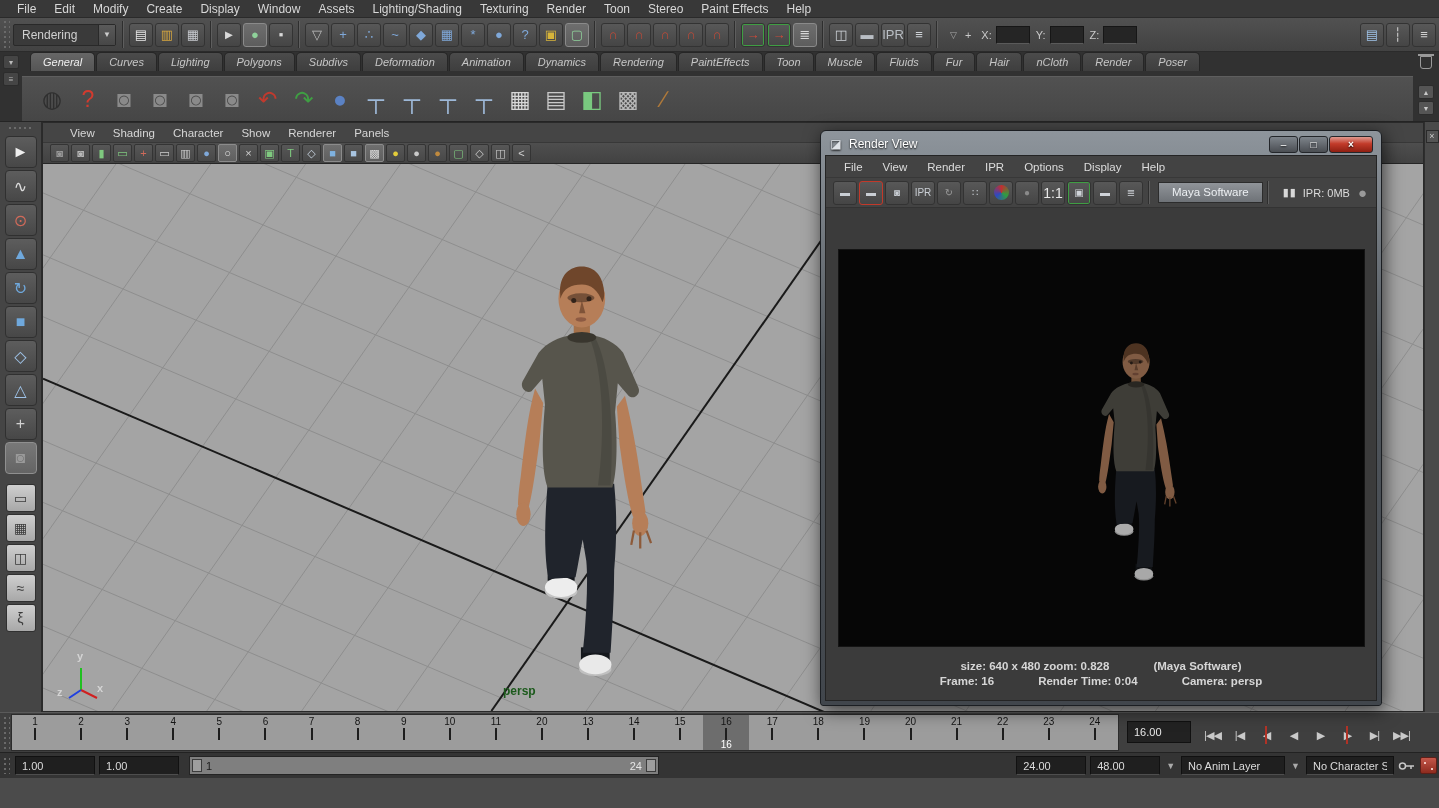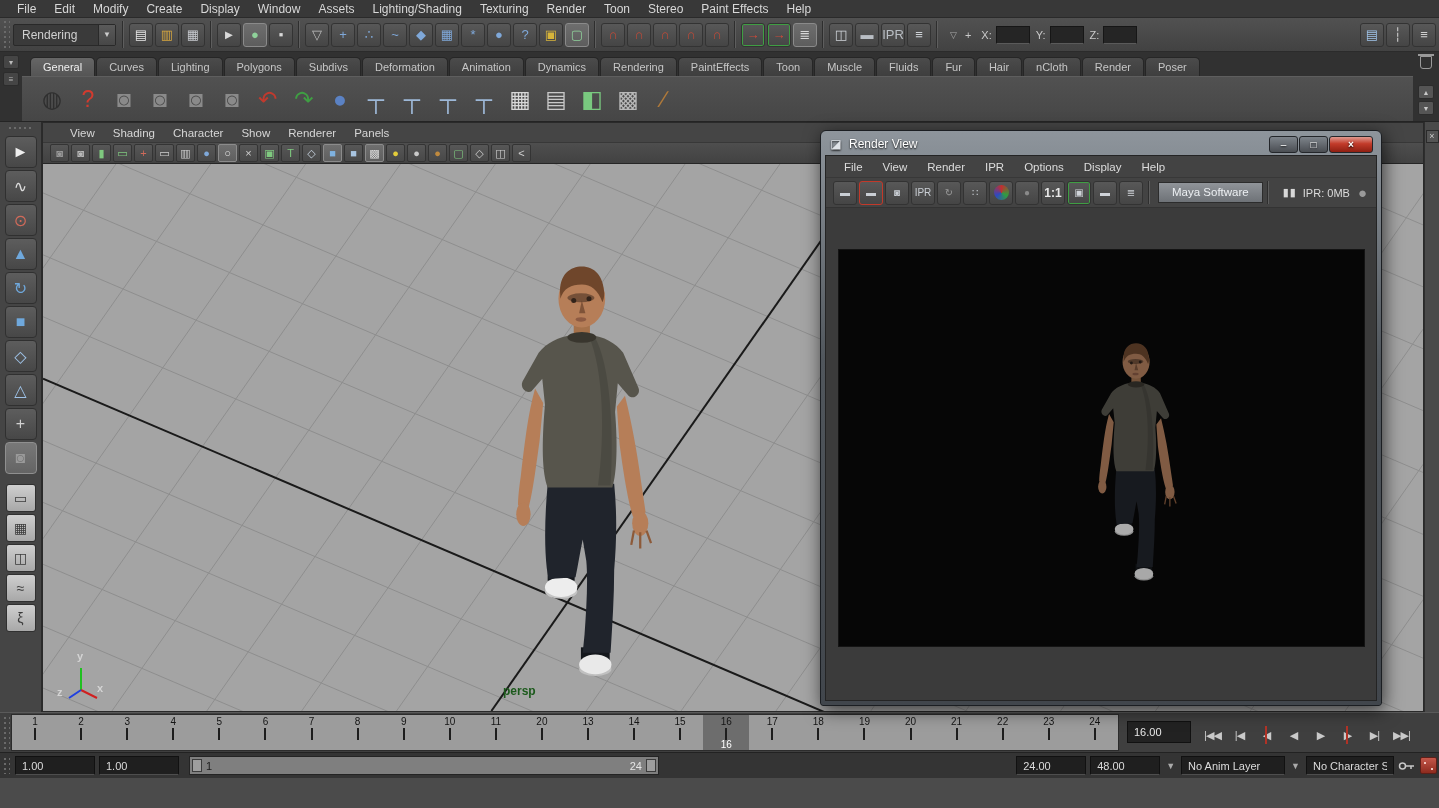--- a/index.html
+++ b/index.html
@@ -40,21 +40,21 @@
   .xyz .xl { font-size:11px; color:#c9c9c9; margin:0 4px 0 6px; }
   .xyz input { width:34px; height:18px; background:#252525; border:1px solid #161616; border-bottom-color:#5a5a5a; color:#ddd; font-size:11px; padding:0 3px; }
   .spacer { flex:1; }
 
   
   .shelf { height:70px; background:#313131; display:flex; border-bottom:1px solid #242424; }
   .shelf-side { width:22px; display:flex; flex-direction:column; align-items:center; padding-top:3px; gap:3px; }
   .mini-btn { width:16px; height:14px; font-size:8px; color:#bbb; background:#454545; border:1px solid #2c2c2c; border-radius:2px;
               display:flex; align-items:center; justify-content:center; }
   .shelf-main { flex:1; display:flex; flex-direction:column; min-width:0; }
-  .shelf-tabs { display:flex; align-items:flex-end; height:24px; padding-left:8px; overflow:hidden; }
+  .shelf-tabs { display:flex; align-items:flex-start; height:24px; padding-left:8px; overflow:hidden;font-style:italic; }
   .shelf-tab { padding:3px 12px 3px; margin-right:1px; font-size:11px; color:#c6c6c6; background:linear-gradient(#4b4b4b,#3e3e3e);
                border:1px solid #262626; border-bottom:none; border-radius:5px 5px 0 0; white-space:nowrap; }
   .shelf-tab.active { background:linear-gradient(#666,#555); color:#efefef; }
   .shelf-icons { flex:1; background:linear-gradient(#515151,#464646); border-top:1px solid #5e5e5e;
                  display:flex; align-items:center; padding-left:12px; }
   .shelf-icon { width:36px; height:38px; display:flex; align-items:center; justify-content:center;
                 font-size:23px; flex:0 0 auto; }
   .shelf-right { width:26px; display:flex; flex-direction:column; align-items:center; justify-content:space-between; padding:4px 0 6px; }
   .trash { width:12px; height:13px; border:1px solid #9a9a9a; border-radius:0 0 3px 3px; position:relative; }
   .trash::before { content:""; position:absolute; left:-3px; right:-3px; top:-3px; height:2px; background:#9a9a9a; }
@@ -700,21 +700,21 @@
               <div class="ticon">
                 <span class="g" style="font-size: 10px; color: rgb(201, 206, 212);">∷</span>
               </div>
               <div class="ticon rgb">
                 <span class="g" style="font-size:10px">●</span>
               </div>
               <div class="ticon">
                 <span class="g" style="font-size: 10px; color: rgb(138, 138, 138);">●</span>
               </div>
               <div class="ticon txt">
-                <span class="g" style="font-size: 12px; color: rgb(232, 232, 232); font-weight: bold;">1:1</span>
+                <span class="g" style="font-size: 14px; color: rgb(232, 232, 232);">1:1</span>
               </div>
               <div class="ticon greenbox">
                 <span class="g" style="font-size: 10px; color: rgb(207, 211, 216);">▣</span>
               </div>
               <div class="ticon">
                 <span class="g" style="font-size: 10px; color: rgb(207, 211, 216);">▬</span>
               </div>
               <div class="ticon">
                 <span class="g" style="font-size: 10px; color: rgb(207, 211, 216);">≣</span>
               </div>
@@ -724,20 +724,31 @@
           <div class="vsep"></div>
           <span class="rv-pause">▮▮</span>
           <span class="rv-ipr-mem">IPR: 0MB</span>
           <span class="rv-stop">●</span>
         </div>
         <div class="rv-imagewrap">
           <div class="rv-image">
             <svg width="527" height="398" viewBox="0 0 527 398">
               <use href="#figman" transform="translate(243,86) scale(0.52)" style="filter:brightness(0.72) saturate(0.9)"></use>
             </svg>
+          </div>
+          <div class="rv-status">
+            <div class="row">
+              <span>size: 640 x 480 zoom: 0.828</span>
+              <span>(Maya Software)</span>
+            </div>
+            <div class="row">
+              <span>Frame: 16</span>
+              <span>Render Time: 0:04</span>
+              <span>Camera: persp</span>
+            </div>
           </div>
         </div>
       </div>
     </div>
   </div>
 
   <div class="timeline-row">
     <div class="grip"></div>
     <div class="tl-track">
 

